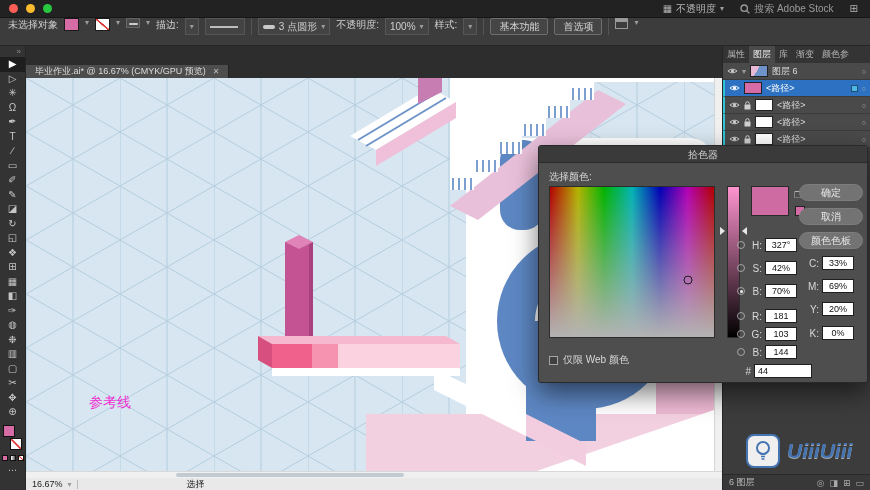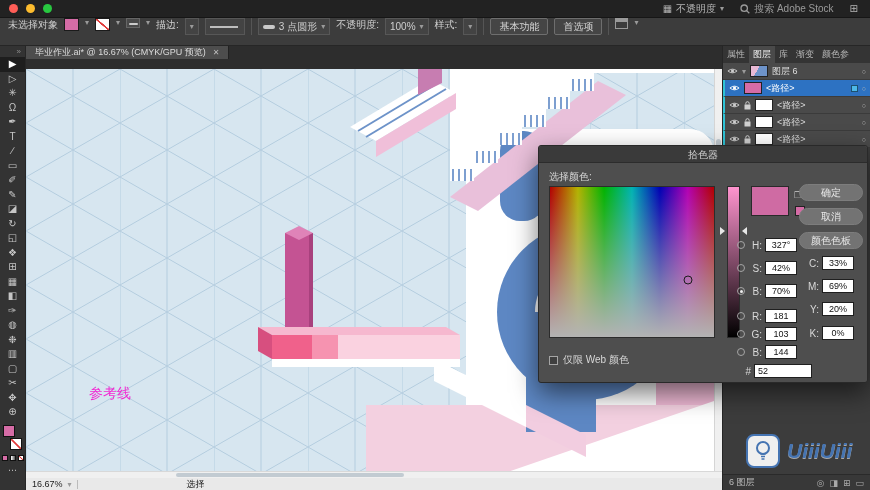--- a/index.html
+++ b/index.html
@@ -52,21 +52,21 @@
   .strokeq { position:absolute; right:0; bottom:0; width:12px; height:12px; border:1px solid #111;
              background:linear-gradient(to top right,#fff 40%,#e03b3b 47%,#e03b3b 53%,#fff 60%); }
   .tb-modes { display:flex; gap:2px; margin-top:5px; }
   .mode { width:6px; height:6px; border:1px solid #111; }
   .m-color{background:#d56ca6} .m-grad{background:linear-gradient(90deg,#fff,#555)}
   .m-none{background:linear-gradient(to top right,#fff 35%,#e03b3b 47%,#e03b3b 53%,#fff 65%)}
   .tb-dots { margin-top:4px; font-size:9px; color:#bbb; }
 
   
   .center { flex:1; display:flex; flex-direction:column; min-width:0; }
-  .tabbar { height:23px; background:#2d2d2d; display:flex; align-items:flex-start; }
+  .tabbar { height:32px; background:#2d2d2d; display:flex; align-items:flex-end; }
   .doc-tab { background:#4d4d4d; color:#dcdcdc; font-size:9px; display:flex; align-items:center;
              gap:7px; padding:0 9px; border-right:1px solid #222; }
   .doc-tab .close { font-size:8px; color:#bdbdbd; }
   .canvas { position:relative; flex:1; background:#d7e6f0; overflow:hidden; }
   .canvas svg.art { position:absolute; left:0; top:0; }
   .guide-label { position:absolute; left:19px; top:316px; font-size:14px; color:#f12bd3;margin-left:44px; }
   .vscroll { position:absolute; right:0; top:0; bottom:0; width:8px; background:#f0f0f0; border-left:1px solid #d5d5d5; }
   .vthumb { position:absolute; left:1px; right:1px; top:70px; height:150px; background:#c2cbd2; border-radius:3px; }
   .hscroll { height:7px; background:#f0f0f0; border-top:1px solid #d8d8d8; position:relative; }
   .hthumb { position:absolute; top:1px; bottom:1px; left:150px; width:228px; background:#c2cbd2; border-radius:3px; }
@@ -459,21 +459,21 @@
       <span class="flabel">G:</span>
       <span class="fin">103</span>
     </div>
     <div class="frow" style="left:198px;top:199px">
       <span class="radio"></span>
       <span class="flabel">B:</span>
       <span class="fin">144</span>
     </div>
     <div class="frow" style="left:198px;top:218px">
       <span class="flabel">#</span>
-      <span class="fin hex">52</span>
+      <span class="fin hex">44</span>
     </div>
 
     <div class="frow" style="left:266px;top:110px">
       <span class="flabel">C:</span>
       <span class="fin">33%</span>
     </div>
     <div class="frow" style="left:266px;top:133px">
       <span class="flabel">M:</span>
       <span class="fin">69%</span>
     </div>

